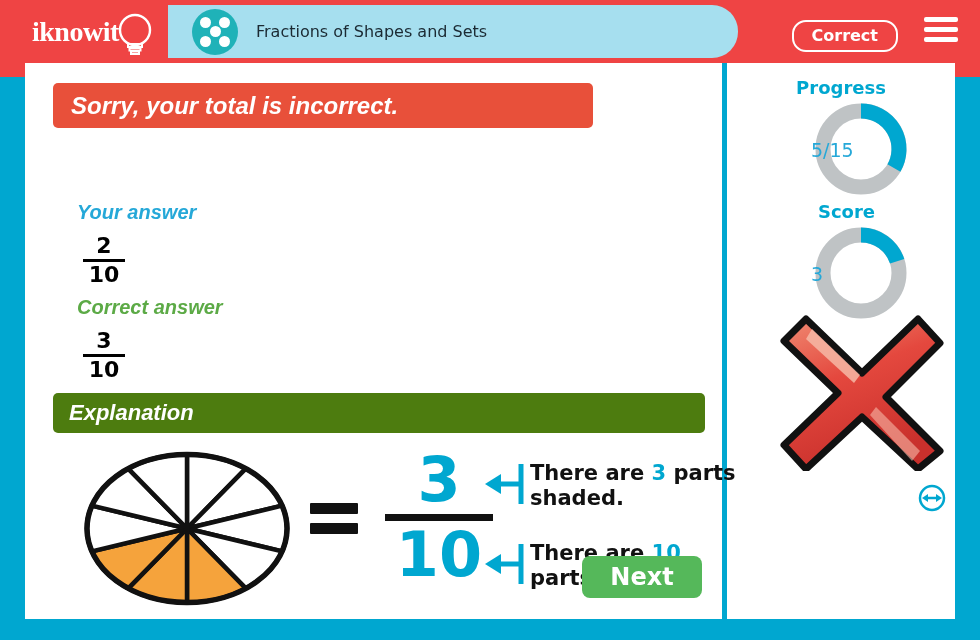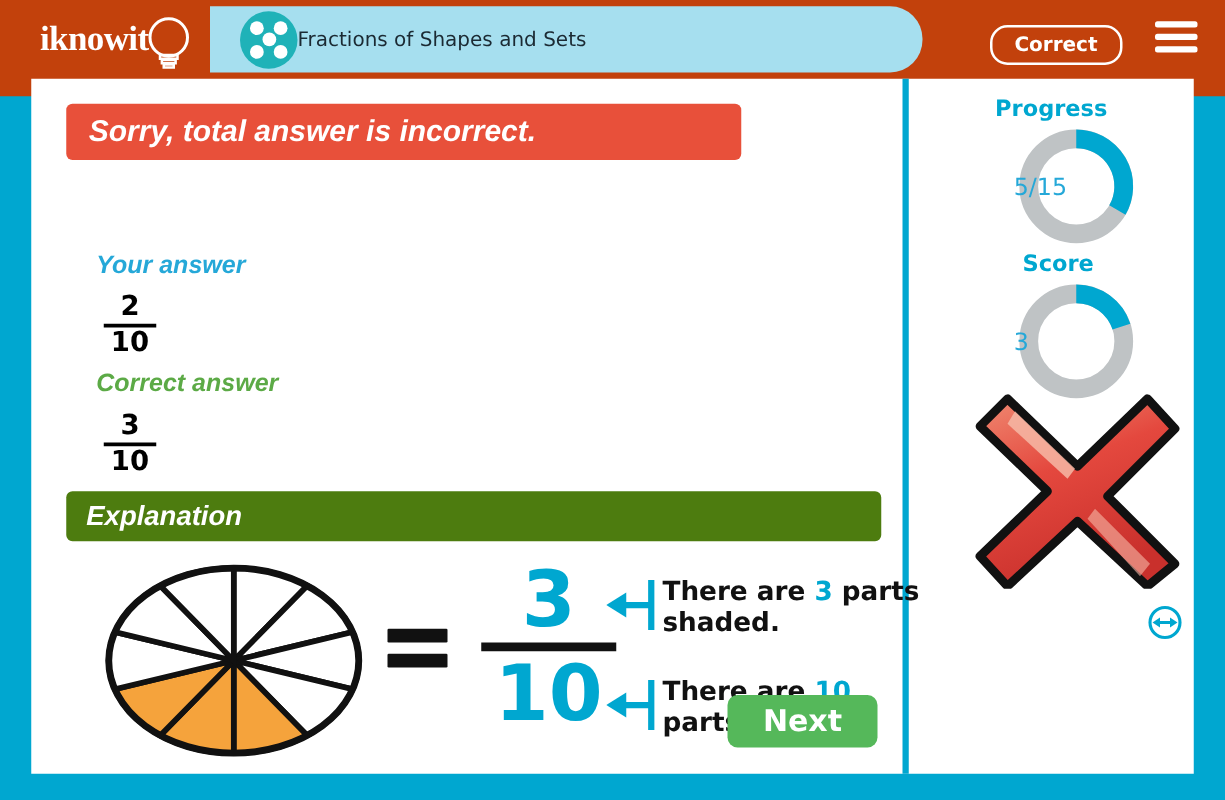--- a/index.html
+++ b/index.html
@@ -12,21 +12,21 @@
   #app {
     position: relative;
     width: 980px; height: 640px;
     background: #00a7d0;
   }
 
   
   #header {
     position: absolute; left: 0; top: 0;
     width: 980px; height: 77px;
-    background: #c2410c;
+    background: #ef4444;
   }
   #logo {
     position: absolute; left: 30px; top: 10px;
     width: 130px; height: 46px;
   }
   #logo-text {
     position: absolute; left: 2px; top: 6px;
     font-family: "Liberation Serif", serif;
     font-weight: bold; font-size: 28px;
     color: #ffffff; letter-spacing: -0.5px;
@@ -51,20 +51,21 @@
   #title-icon i {
     position: absolute; width: 11px; height: 11px;
     background: #ffffff; border-radius: 50%;
   }
   #title-icon i.d1 { left: 8px;  top: 8px; }
   #title-icon i.d2 { left: 27px; top: 8px; }
   #title-icon i.d3 { left: 17.5px; top: 17.5px; }
   #title-icon i.d4 { left: 8px;  top: 27px; }
   #title-icon i.d5 { left: 27px; top: 27px; }
   #title-text {
+    margin-left: 18px;
     font-size: 16px; color: #1b2a33;
     font-family: "DejaVu Sans", sans-serif;
   }
   #assign-btn {
     position: absolute; right: 82px; top: 20px;
     padding: 4px 18px 5px;
     border: 2px solid #ffffff; border-radius: 14px;
     background: transparent; color: #ffffff;
     font-size: 16px; font-weight: bold; cursor: pointer;
     font-family: "DejaVu Sans", sans-serif;
@@ -253,21 +254,21 @@
         <span></span>
     </div>
   </div>
 
   <div id="stage">
 
     <div id="divider"></div>
 
     <div id="feedback-row">
       <div id="feedback-banner">
-        <div id="feedback-text">Sorry, total answer is incorrect.</div>
+        <div id="feedback-text">Sorry, your total is incorrect.</div>
       </div>
     </div>
 
     <div id="your-label" class="ans-label">Your answer</div>
     <div id="your-frac" class="frac">
       <span class="num">2</span>
       <span class="bar"></span>
       <span class="den">10</span>
     </div>
 

